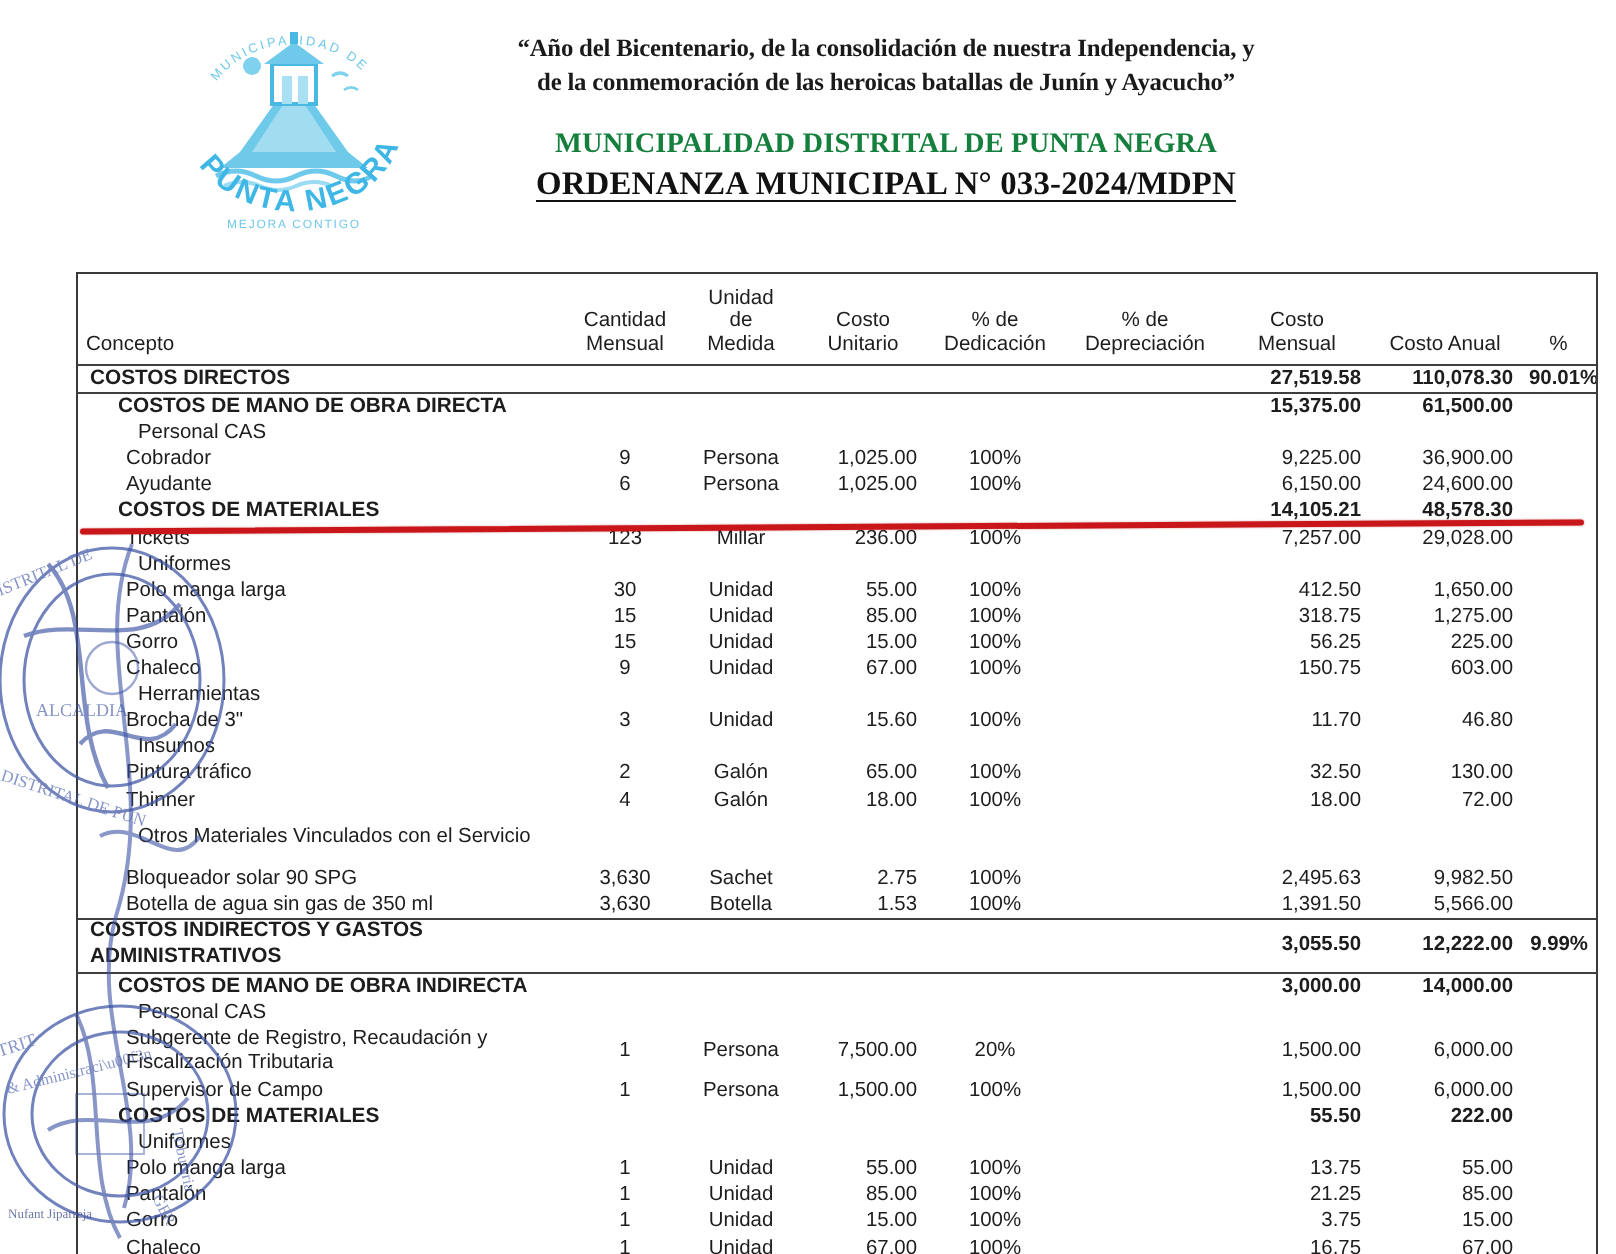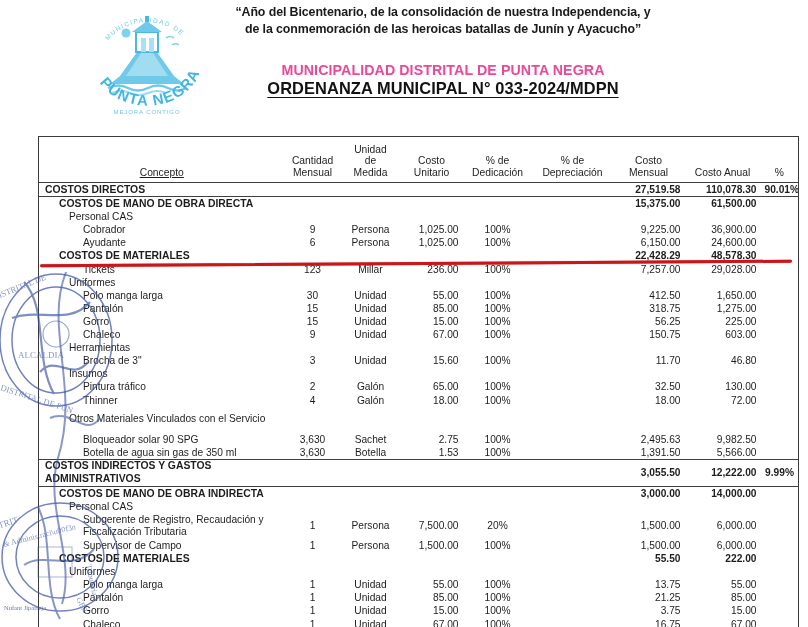--- a/index.html
+++ b/index.html
@@ -13,31 +13,32 @@
   }
   .page{position:relative;width:808px;height:627px;}
 
   
   .header{position:relative;height:128px;}
   .logo{
     position:absolute;left:88px;top:4px;width:118px;height:116px;
   }
   .logo svg{display:block;}
   .header-text{
-    position:absolute;left:208px;top:4px;width:470px;
+    position:absolute;left:208px;top:16px;width:470px;
     text-align:center;
+    font-family:Liberation Serif, serif;
   }
   .epigraph{
     font-size:12.4px;font-weight:bold;line-height:17px;
     color:#1a1a1a;letter-spacing:-0.1px;
   }
   .entity{
-    margin-top:24px;
+    margin-top:14px;
     font-size:14.2px;font-weight:bold;letter-spacing:0.1px;
-    color:#ec4899;
+    color:#15803d;
     text-align:center;
   }
   .ordinance{
     margin-top:1px;
     font-size:16.4px;font-weight:bold;letter-spacing:0.1px;
     color:#121212;
     text-decoration:underline;
     text-underline-offset:3px;
   }
 
@@ -62,21 +63,21 @@
 
   thead th{
     font-size:10.3px;font-weight:normal;
     padding:2px 4px 4px 4px;
     vertical-align:bottom;
     line-height:11.5px;
     text-align:center;
     color:#1d1d1d;
   }
   thead tr.head-row{height:46px;}
-  thead th.th-concepto{text-align:center;text-decoration:underline;}
+  thead th.th-concepto{text-align:left;}
 
   .outer-top{border-top:1.6px solid #3a3a3a;}
   .outer-left{border-left:1.6px solid #3a3a3a;}
   .outer-right{border-right:1.6px solid #3a3a3a;}
 
   tbody td{
     padding:0px 4px;
     height:13.1px;
     line-height:13.1px;
     vertical-align:middle;
@@ -86,21 +87,21 @@
   td.num{text-align:right;}
   td.ctr{text-align:center;}
   td.txt{text-align:left;}
 
   
   tr.lvl0 td.txt{font-weight:bold;font-size:10.4px;padding-left:6px;margin-left:40px;}
   tr.lvl0 td.num{font-weight:bold;}
   tr.lvl1 td.txt{font-weight:bold;font-size:10.4px;padding-left:20px;}
   tr.lvl1 td.num{font-weight:bold;}
   tr.lvl2 td.txt{font-weight:normal;padding-left:30px;}
-  tr.lvl3 td.txt{font-weight:normal;padding-left:44px;}
+  tr.lvl3 td.txt{font-weight:normal;padding-left:24px;}
   tr.wrap2 td{height:26px;line-height:12.4px;white-space:normal;}
   tr.wrap2 td.txt{white-space:normal;}
 
   tr.rule-top > td{border-top:1.35px solid #3f3f3f;}
   tr.rule-bottom > td{border-bottom:1.35px solid #3f3f3f;}
 
   
   .redline{
     position:absolute;left:40px;top:262px;width:752px;height:3.4px;
     background:#c9161a;border-radius:2px;
@@ -278,21 +279,21 @@
             <td class="num">24,600.00</td>
             <td class="num outer-right"></td>
           </tr>
           <tr class="lvl1">
             <td class="txt outer-left">COSTOS DE MATERIALES</td>
             <td class="ctr"></td>
             <td class="ctr"></td>
             <td class="num"></td>
             <td class="ctr"></td>
             <td class="ctr"></td>
-            <td class="num">22,428.29</td>
+            <td class="num">14,105.21</td>
             <td class="num">48,578.30</td>
             <td class="num outer-right"></td>
           </tr>
           <tr class="lvl3">
             <td class="txt outer-left">Tickets</td>
             <td class="ctr">123</td>
             <td class="ctr">Millar</td>
             <td class="num">236.00</td>
             <td class="ctr">100%</td>
             <td class="ctr"></td>

